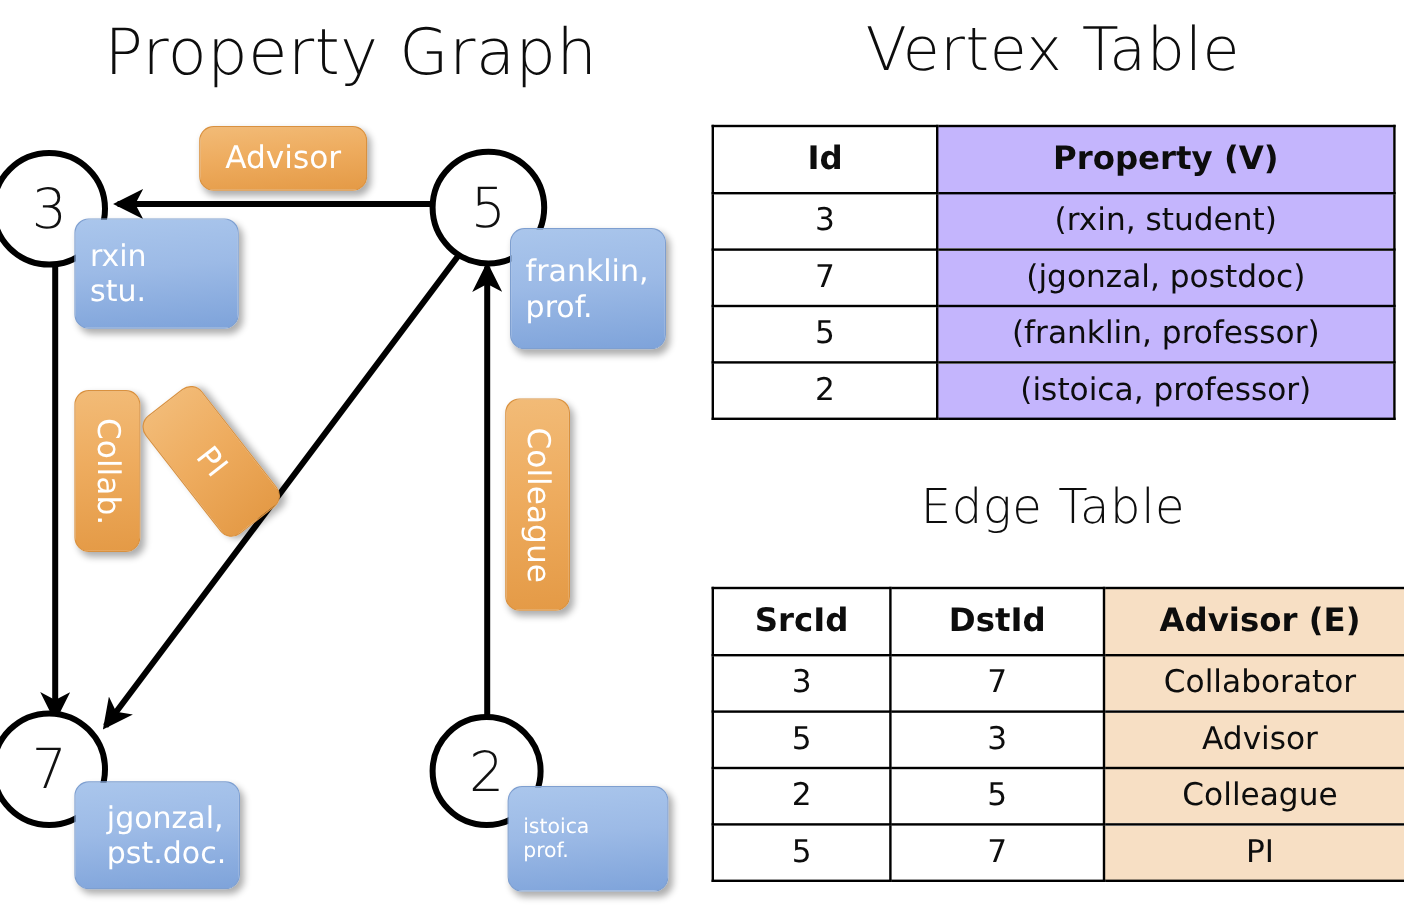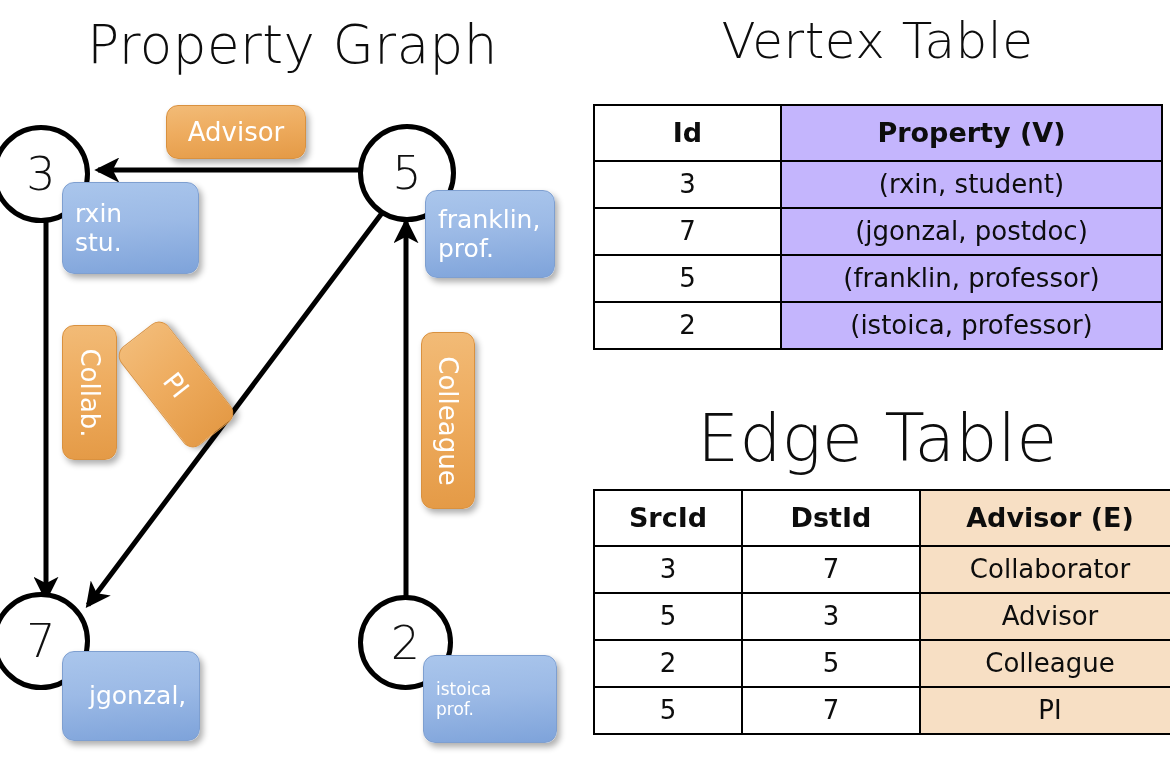--- a/index.html
+++ b/index.html
@@ -41,21 +41,21 @@
   #title-vertex-table {
     left: 585px; top: 12px;
     width: 585px;
     text-align: center;
     font-size: 50px;
   }
   #title-edge-table {
     left: 585px; top: 400px;
     width: 585px;
     text-align: center;
-    font-size: 66px;
+    font-size: 40px;
   }
 
   
   #graph-canvas {
     position: absolute;
     left: 0; top: 0;
     width: 585px;
     height: 760px;
   }
 
@@ -211,30 +211,31 @@
       <span>3</span>
     </div>
     <div class="prop-box blue" style="left:62px; top:182px; width:137px; height:92px; font-size:25px;">
       <span class="line">rxin</span>
       <span class="line">stu.</span>
     </div>
 
     <div class="node-circle" style="left:358px; top:124px; width:98px; height:98px;">
       <span>5</span>
     </div>
-    <div class="prop-box blue" style="left:425px; top:190px; width:130px; height:88px; font-size:25px;">
+    <div class="prop-box blue" style="left:425px; top:190px; width:130px; height:101px; font-size:25px;">
       <span class="line">franklin,</span>
       <span class="line">prof.</span>
     </div>
 
     <div class="node-circle" style="left:-8px; top:592px; width:98px; height:98px;">
       <span>7</span>
     </div>
     <div class="prop-box blue" style="left:62px; top:651px; width:138px; height:90px; font-size:25px;padding-left:14px;">
       <span class="line">jgonzal,</span>
+      <span class="line">pst.doc.</span>
     </div>
 
     <div class="node-circle" style="left:358px; top:595px; width:95px; height:95px;">
       <span>2</span>
     </div>
     <div class="prop-box blue" style="left:423px; top:655px; width:134px; height:88px; font-size:17px;">
       <span class="line">istoica</span>
       <span class="line">prof.</span>
     </div>
 

